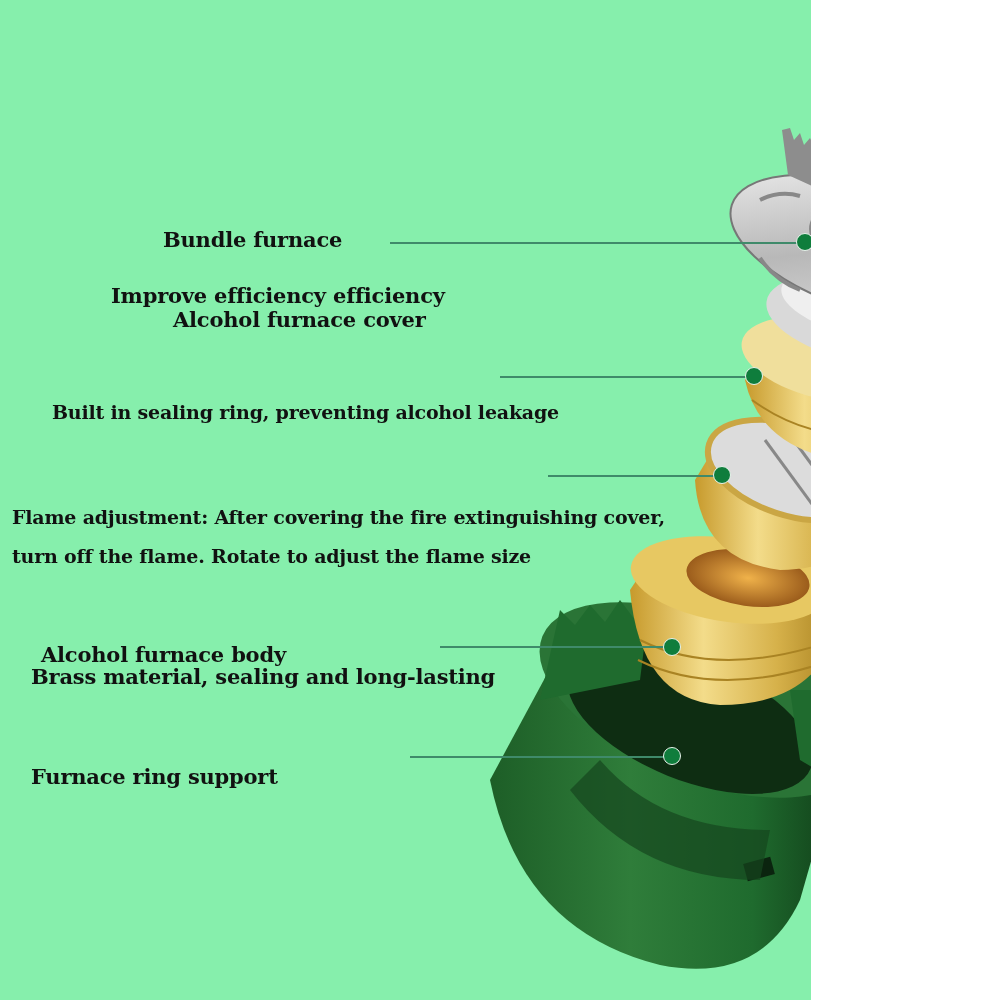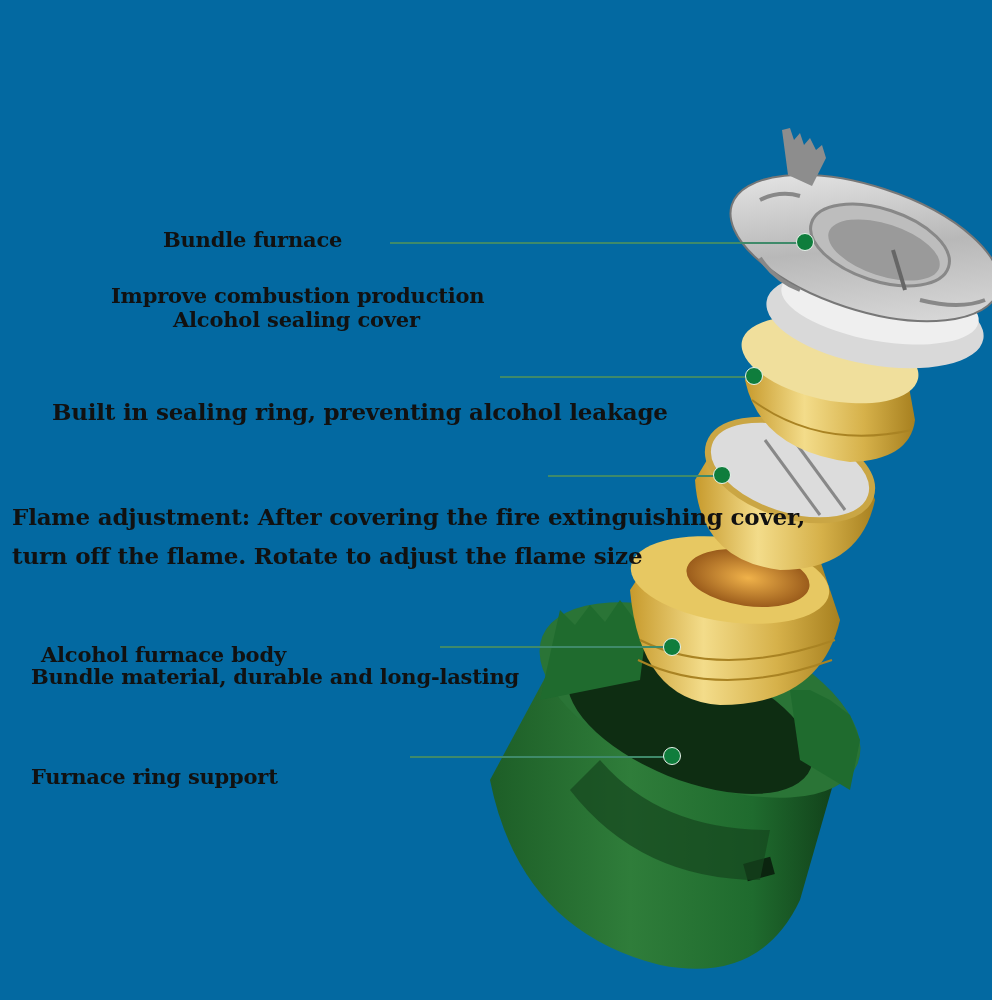--- a/index.html
+++ b/index.html
@@ -1,26 +1,26 @@
 <!DOCTYPE html>
 <html><head>
 <meta charset="utf-8">
 <style>
   html, body { margin: 0; padding: 0; background: #ffffff; }
   #stage {
-    position: relative; width: 992px; height: 1000px; overflow: hidden;
-    background: #0369a1;
+    position: relative; width: 811px; height: 1000px; overflow: hidden;
+    background: #86efac;
     font-family: "DejaVu Serif", "Liberation Serif", serif;
     text-decoration: underline;
   }
   .label {
     position: absolute; margin: 0; color: #111111; font-weight: bold;
     font-size: 21px; line-height: 24px; white-space: nowrap; letter-spacing: -0.2px;
   }
-  .label.sm { font-size: 23px; }
+  .label.sm { font-size: 19px; }
   .callout-line {
     position: absolute; height: 2px; background: #3f8a6a;
   }
   .callout-dot {
     position: absolute; width: 18px; height: 18px; border-radius: 50%;
     background: #0f7d3c; border: 1.5px solid #e9f3ec; box-sizing: border-box;
   }
   svg#product { position: absolute; left: 0; top: 0; }
 </style>
 </head>
@@ -111,25 +111,25 @@
   <div class="callout-dot" style="left:713px; top:466px;"></div>
 
   <div class="callout-line" style="left:440px; top:646px; width:232px;"></div>
   <div class="callout-dot" style="left:663px; top:638px;"></div>
 
   <div class="callout-line" style="left:410px; top:756px; width:262px;"></div>
   <div class="callout-dot" style="left:663px; top:747px;"></div>
 
   <p class="label" style="left:163px; top:228px;">Bundle furnace</p>
 
-  <p class="label" style="left:111px; top:284px;">Improve combustion production</p>
-  <p class="label" style="left:173px; top:308px;">Alcohol sealing cover</p>
+  <p class="label" style="left:111px; top:284px;">Improve efficiency efficiency</p>
+  <p class="label" style="left:173px; top:308px;">Alcohol furnace cover</p>
 
   <p class="label sm" style="left:52px; top:400px;">Built in sealing ring, preventing alcohol leakage</p>
 
   <p class="label sm" style="left:12px; top:544px;">turn off the flame. Rotate to adjust the flame size</p>
   <p class="label sm" style="left:12px; top:505px;">Flame adjustment: After covering the fire extinguishing cover,</p>
 
   <p class="label" style="left:41px; top:643px;text-align:right;">Alcohol furnace body</p>
-  <p class="label" style="left:31px; top:665px;">Bundle material, durable and long-lasting</p>
+  <p class="label" style="left:31px; top:665px;">Brass material, sealing and long-lasting</p>
 
   <p class="label" style="left:31px; top:765px;">Furnace ring support</p>
 </div>
 
 </body></html>

